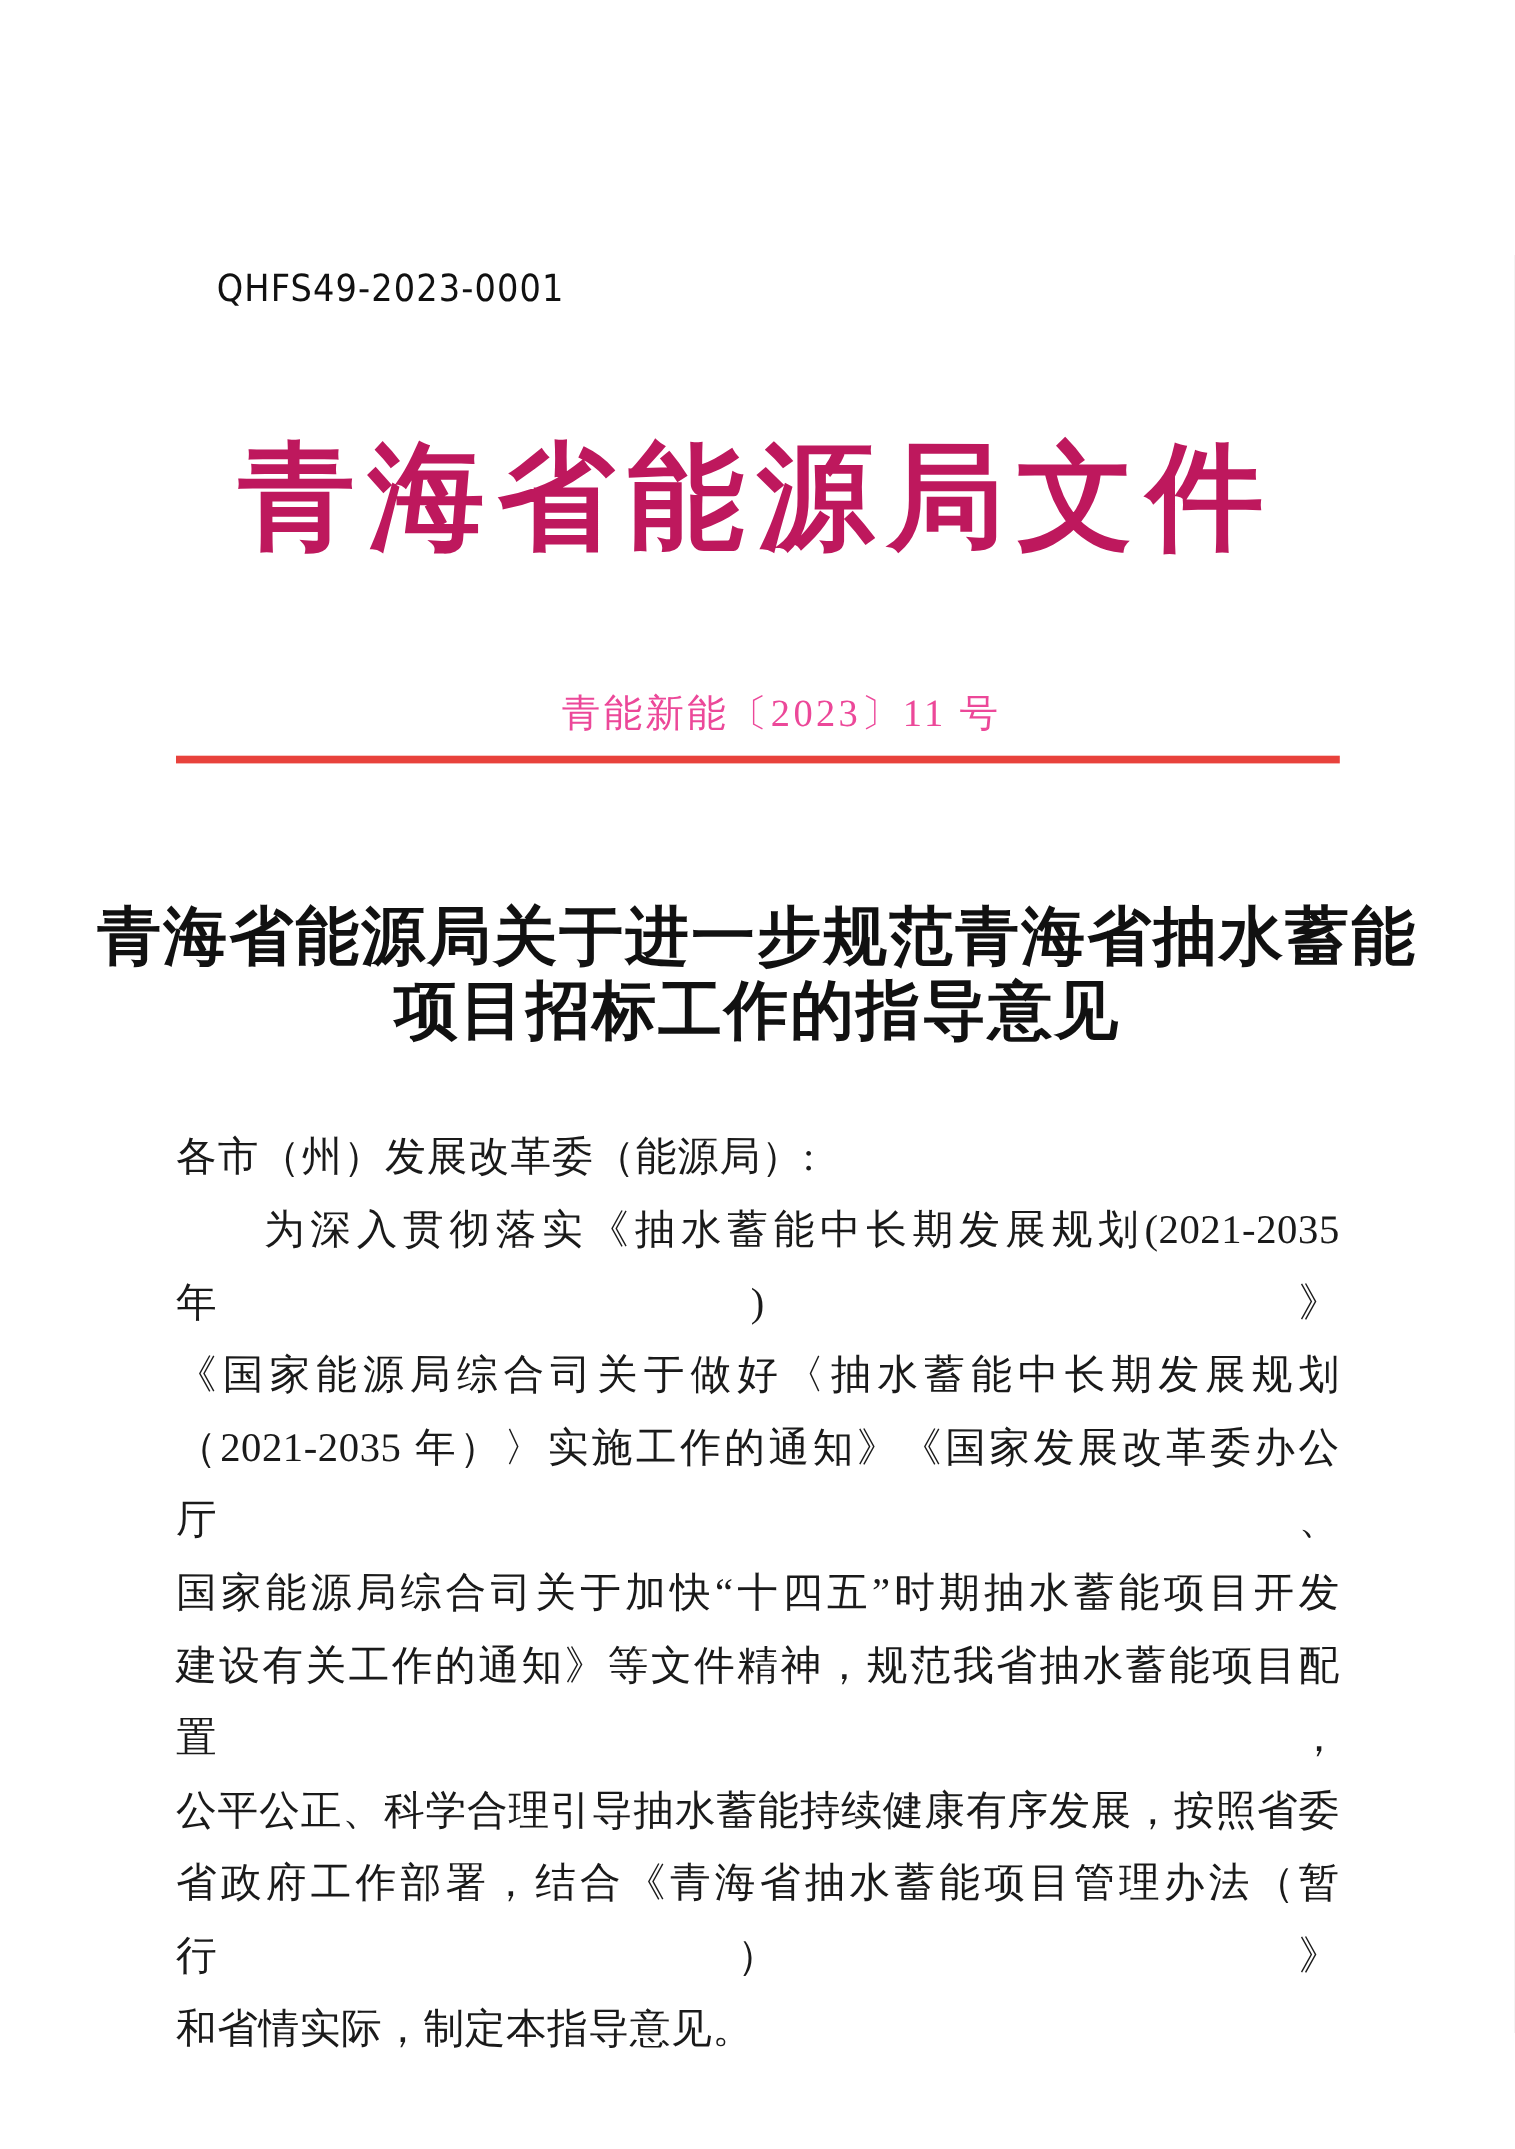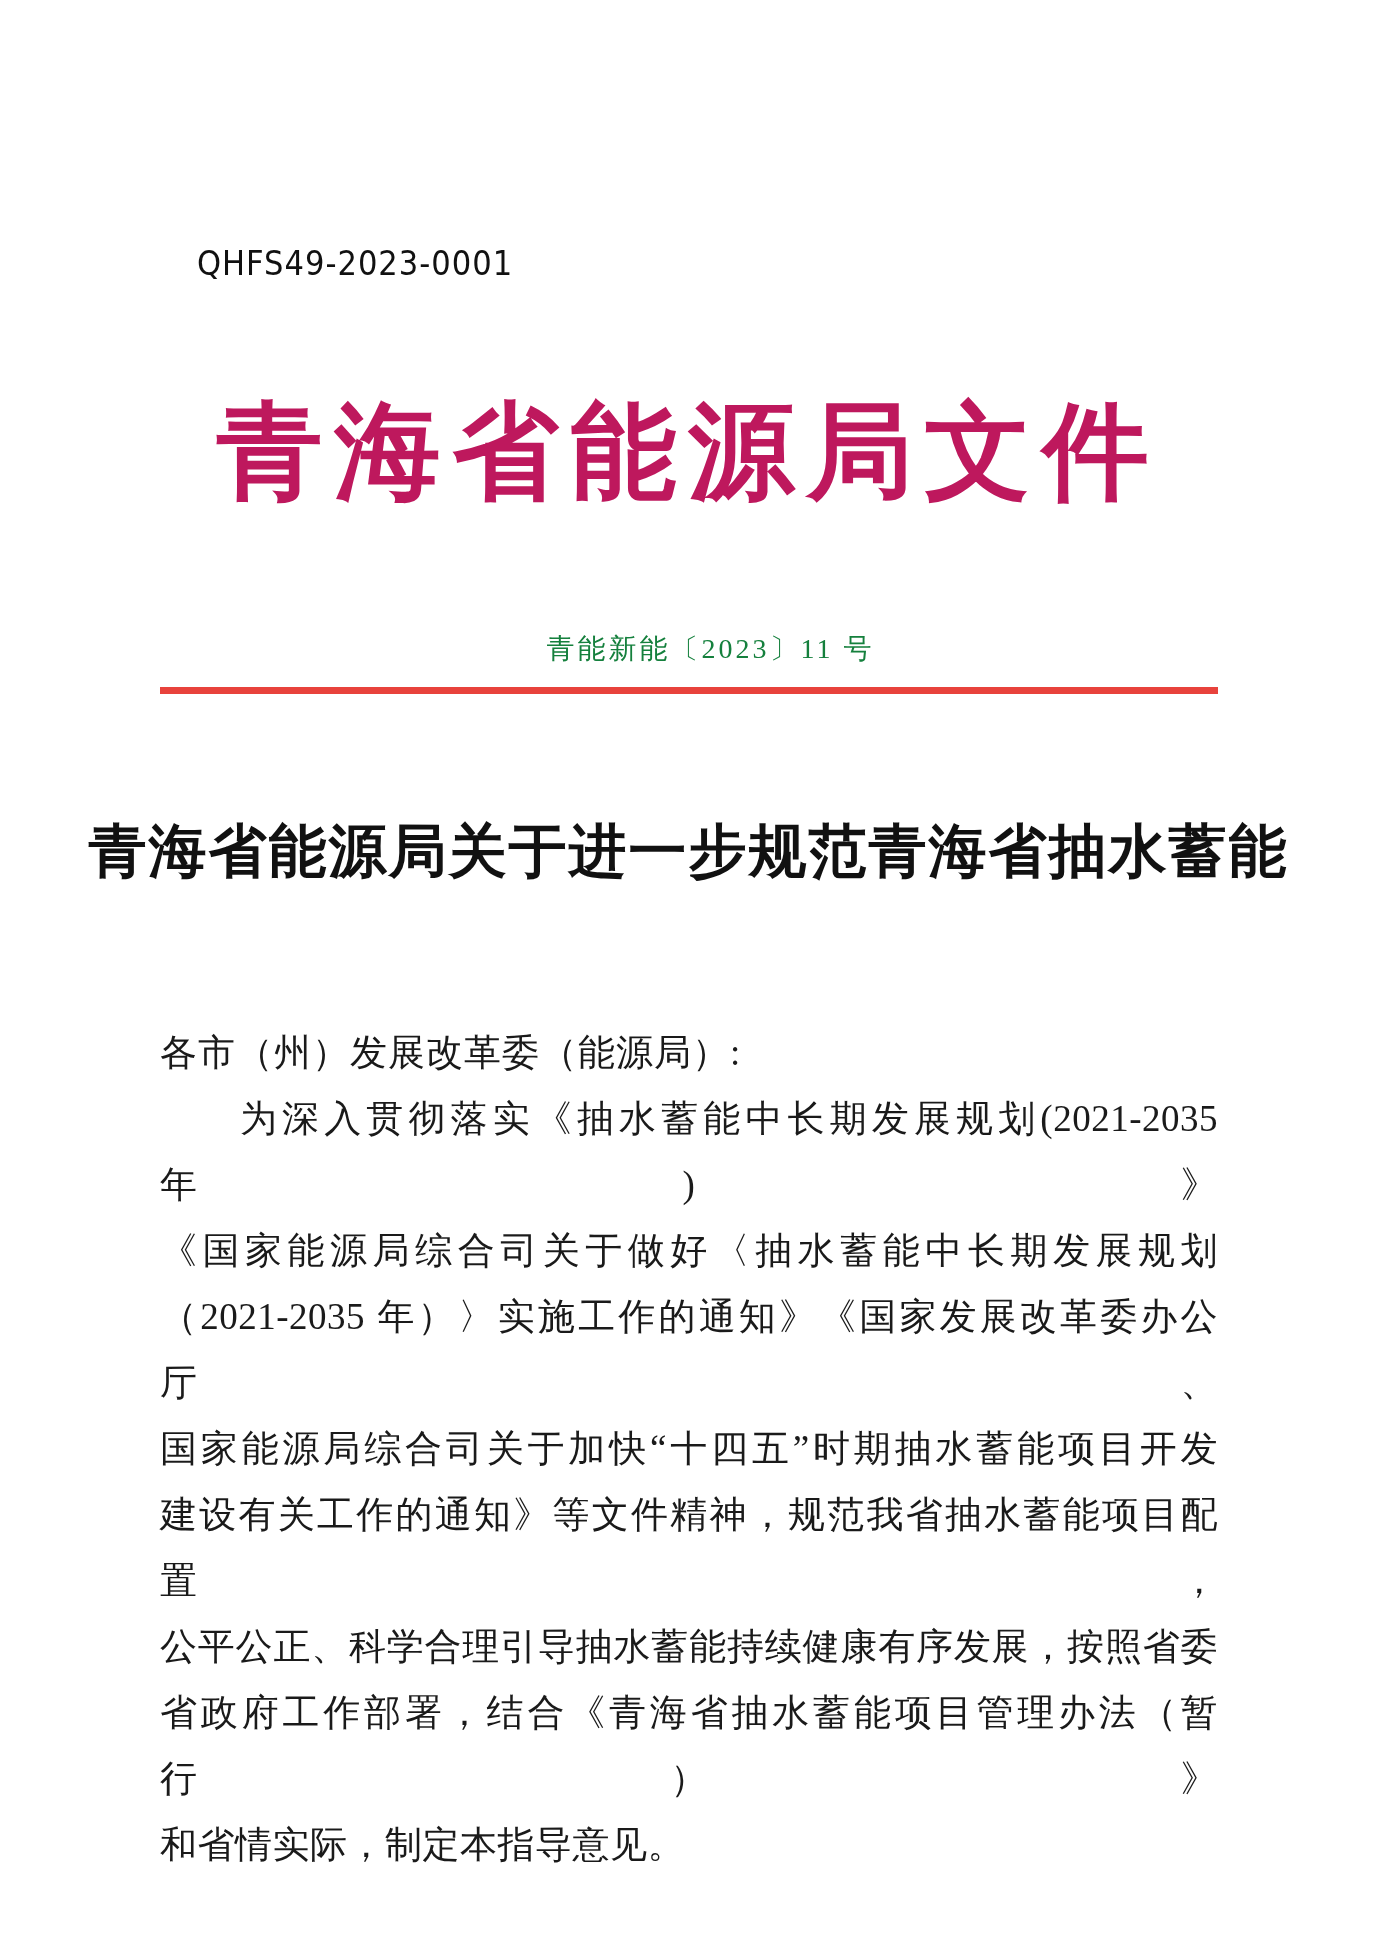--- a/index.html
+++ b/index.html
@@ -40,24 +40,24 @@
     letter-spacing: 12px;
     color: #be185d;
     white-space: nowrap;
   }
   .ref-number {
     position: absolute;
     left: 0;
     right: 0;
     top: 624px;
     text-align: center;
-    font-size: 28px;
+    font-size: 35px;
     line-height: 50px;
     letter-spacing: 3px;
-    color: #15803d;
+    color: #ec4899;
     white-space: nowrap;
     padding-left: 44px;
   }
   .red-rule {
     position: absolute;
     left: 160px;
     top: 687px;
     width: 1058px;
     height: 7px;
     background: #e8423c;
@@ -116,20 +116,21 @@
   <div class="doc-code">QHFS49-2023-0001</div>
 
   <div class="banner-title">青海省能源局文件</div>
 
   <div class="ref-number">青能新能〔2023〕11 号</div>
 
   <div class="red-rule"></div>
 
   <div class="doc-title">
     <div>青海省能源局关于进一步规范青海省抽水蓄能</div>
+    <div>项目招标工作的指导意见</div>
   </div>
 
   <div class="body-block">
     <div class="salutation">各市（州）发展改革委（能源局）:</div>
     <div class="paragraph">
         <div class="body-line">为深入贯彻落实《抽水蓄能中长期发展规划(2021-2035 年)》</div>
         <div class="body-line">《国家能源局综合司关于做好〈抽水蓄能中长期发展规划</div>
         <div class="body-line">（2021-2035 年）〉实施工作的通知》《国家发展改革委办公厅、</div>
         <div class="body-line">国家能源局综合司关于加快“十四五”时期抽水蓄能项目开发</div>
         <div class="body-line">建设有关工作的通知》等文件精神，规范我省抽水蓄能项目配置，</div>

